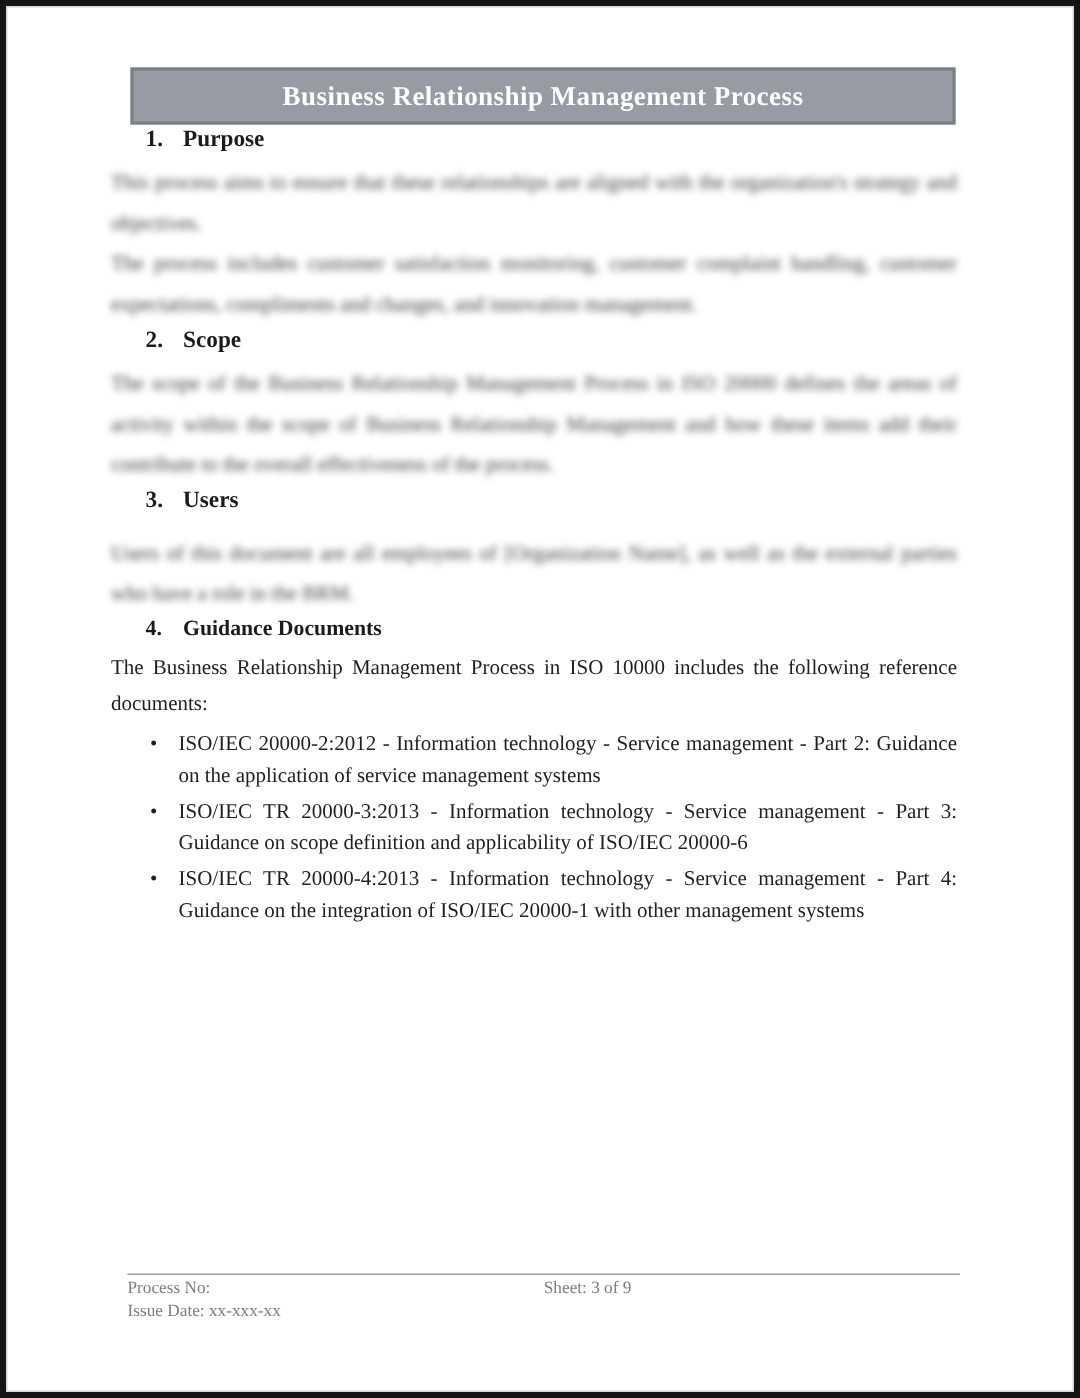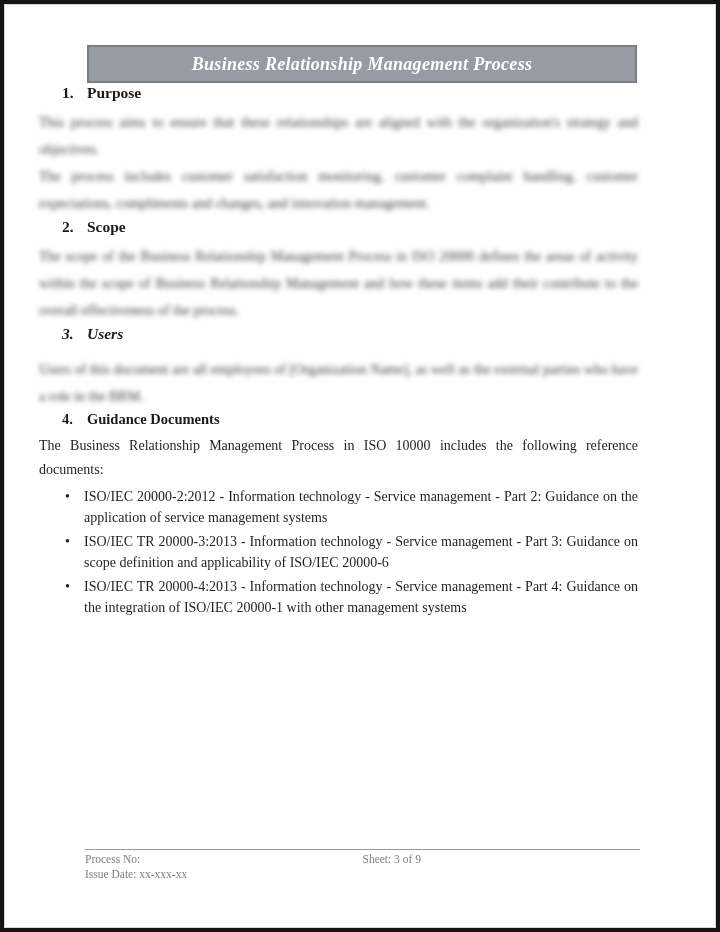--- a/index.html
+++ b/index.html
@@ -17,50 +17,49 @@
   }
   .banner {
     box-sizing: border-box;
     margin: 41px 79px 0 83px;
     height: 38px;
     background: #969ba4;
     border: 2px solid #7a7e86;
     display: flex;
     align-items: center;
     justify-content: center;
-    font-style: italic;
   }
   .banner .title-text {
     color: #ffffff;
     font-size: 18px;
     font-weight: bold;
     letter-spacing: 0.3px;
   }
   .content {
-    padding: 0 78px 0 35px;
+    padding: 0 78px 0 70px;
   }
   h2.sec-heading {
     margin: 0;
     font-size: 15.5px;
     line-height: 20px;
     font-weight: bold;
     color: #1b1b1b;
     padding-left: 23px;
   }
   h2.sec-heading .num {
     display: inline-block;
     width: 25px;
   }
   h2.sec-heading-sm {
     font-size: 14.5px;
     line-height: 18px;
   }
   .mt-h1 { margin-top: 44px; }
   .mt-h2 { margin-top: 34px; }
-  .mt-h3 { margin-top: 40px; font-style: italic; }
+  .mt-h3 { margin-top: 40px; }
   .mt-h4 { margin-top: 42px; }
   .blurred-block {
     margin-top: 6px;
     filter: blur(2.4px);
     color: #3f3f3f;
   }
   .blurred-block p {
     margin: 0;
     font-size: 14px;
     line-height: 27px;

